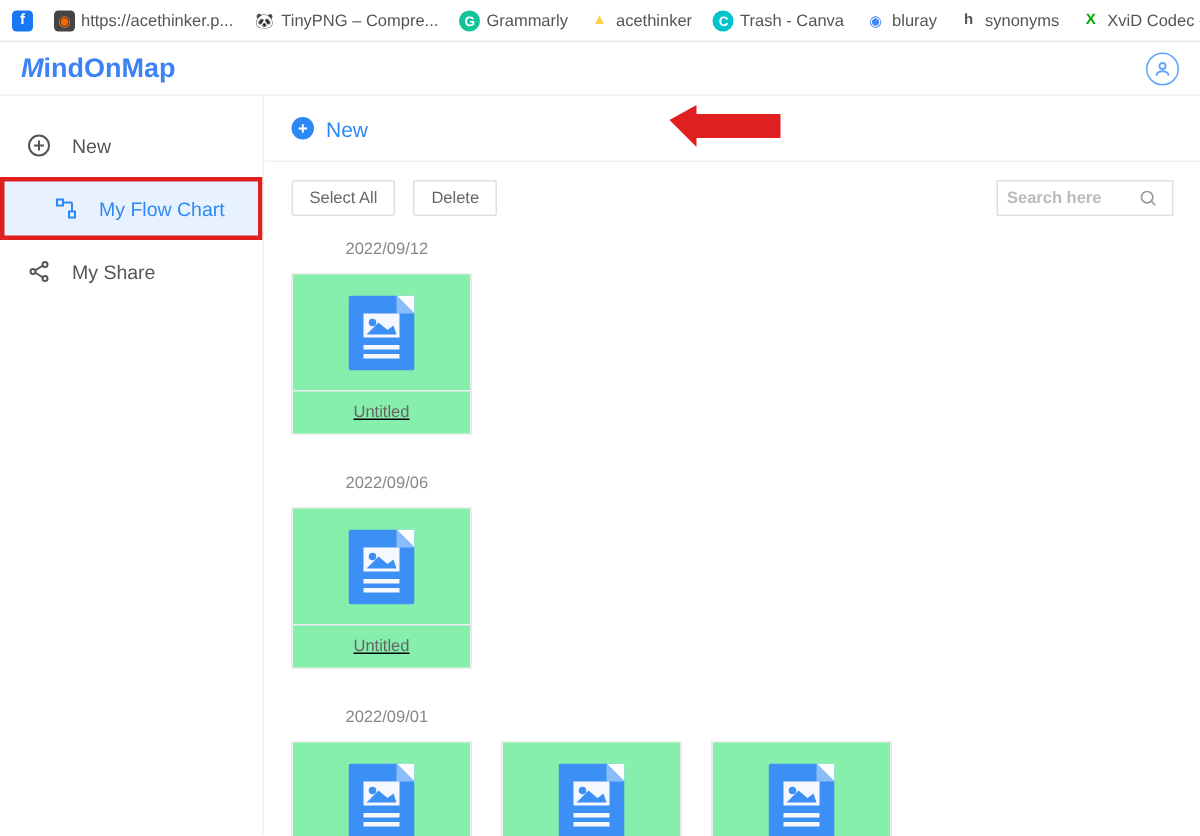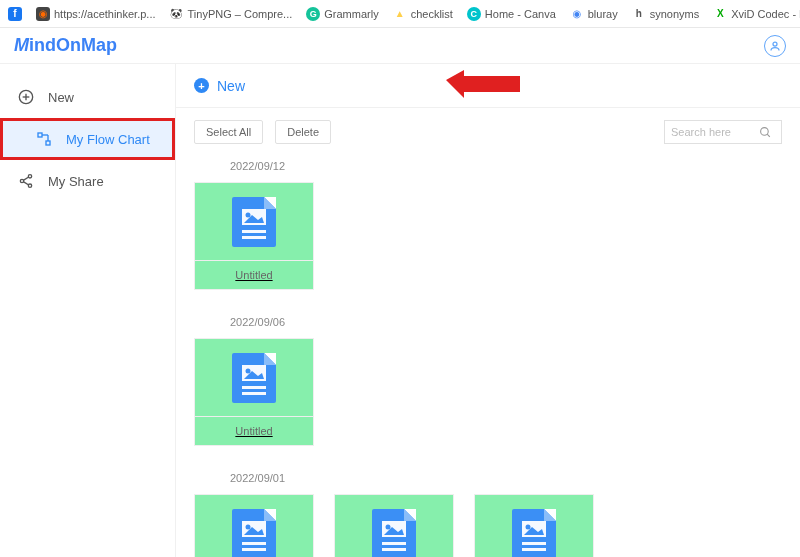--- a/index.html
+++ b/index.html
@@ -122,20 +122,21 @@
       width: 118px;
       height: 24px;
       padding: 0 6px;
     }
     .search-input {
       border: none;
       outline: none;
       font-size: 11px;
       width: 88px;
       color: #999;
+      font-weight: bold;
     }
     .search-input::placeholder { color: #bbb; }
     
     .date-label {
       font-size: 11px;
       color: #888;
       padding: 4px 18px 10px;
       margin-left: 36px;
     }
     
@@ -178,25 +179,25 @@
   <div class="bookmark-item">
     <span class="bookmark-icon">🐼</span>
     <span>TinyPNG – Compre...</span>
   </div>
   <div class="bookmark-item">
     <span class="bookmark-icon" style="background:#15c39a;color:#fff;border-radius:50%;font-weight:bold;font-size:9px">G</span>
     <span>Grammarly</span>
   </div>
   <div class="bookmark-item">
     <span class="bookmark-icon" style="color:#ffd04b">▲</span>
-    <span>checklist</span>
+    <span>acethinker</span>
   </div>
   <div class="bookmark-item">
     <span class="bookmark-icon" style="background:#00c4cc;color:#fff;border-radius:50%;font-weight:bold;font-size:9px">C</span>
-    <span>Home - Canva</span>
+    <span>Trash - Canva</span>
   </div>
   <div class="bookmark-item">
     <span class="bookmark-icon" style="color:#4285f4">◉</span>
     <span>bluray</span>
   </div>
   <div class="bookmark-item">
     <span class="bookmark-icon" style="font-weight:bold">h</span>
     <span>synonyms</span>
   </div>
   <div class="bookmark-item">

